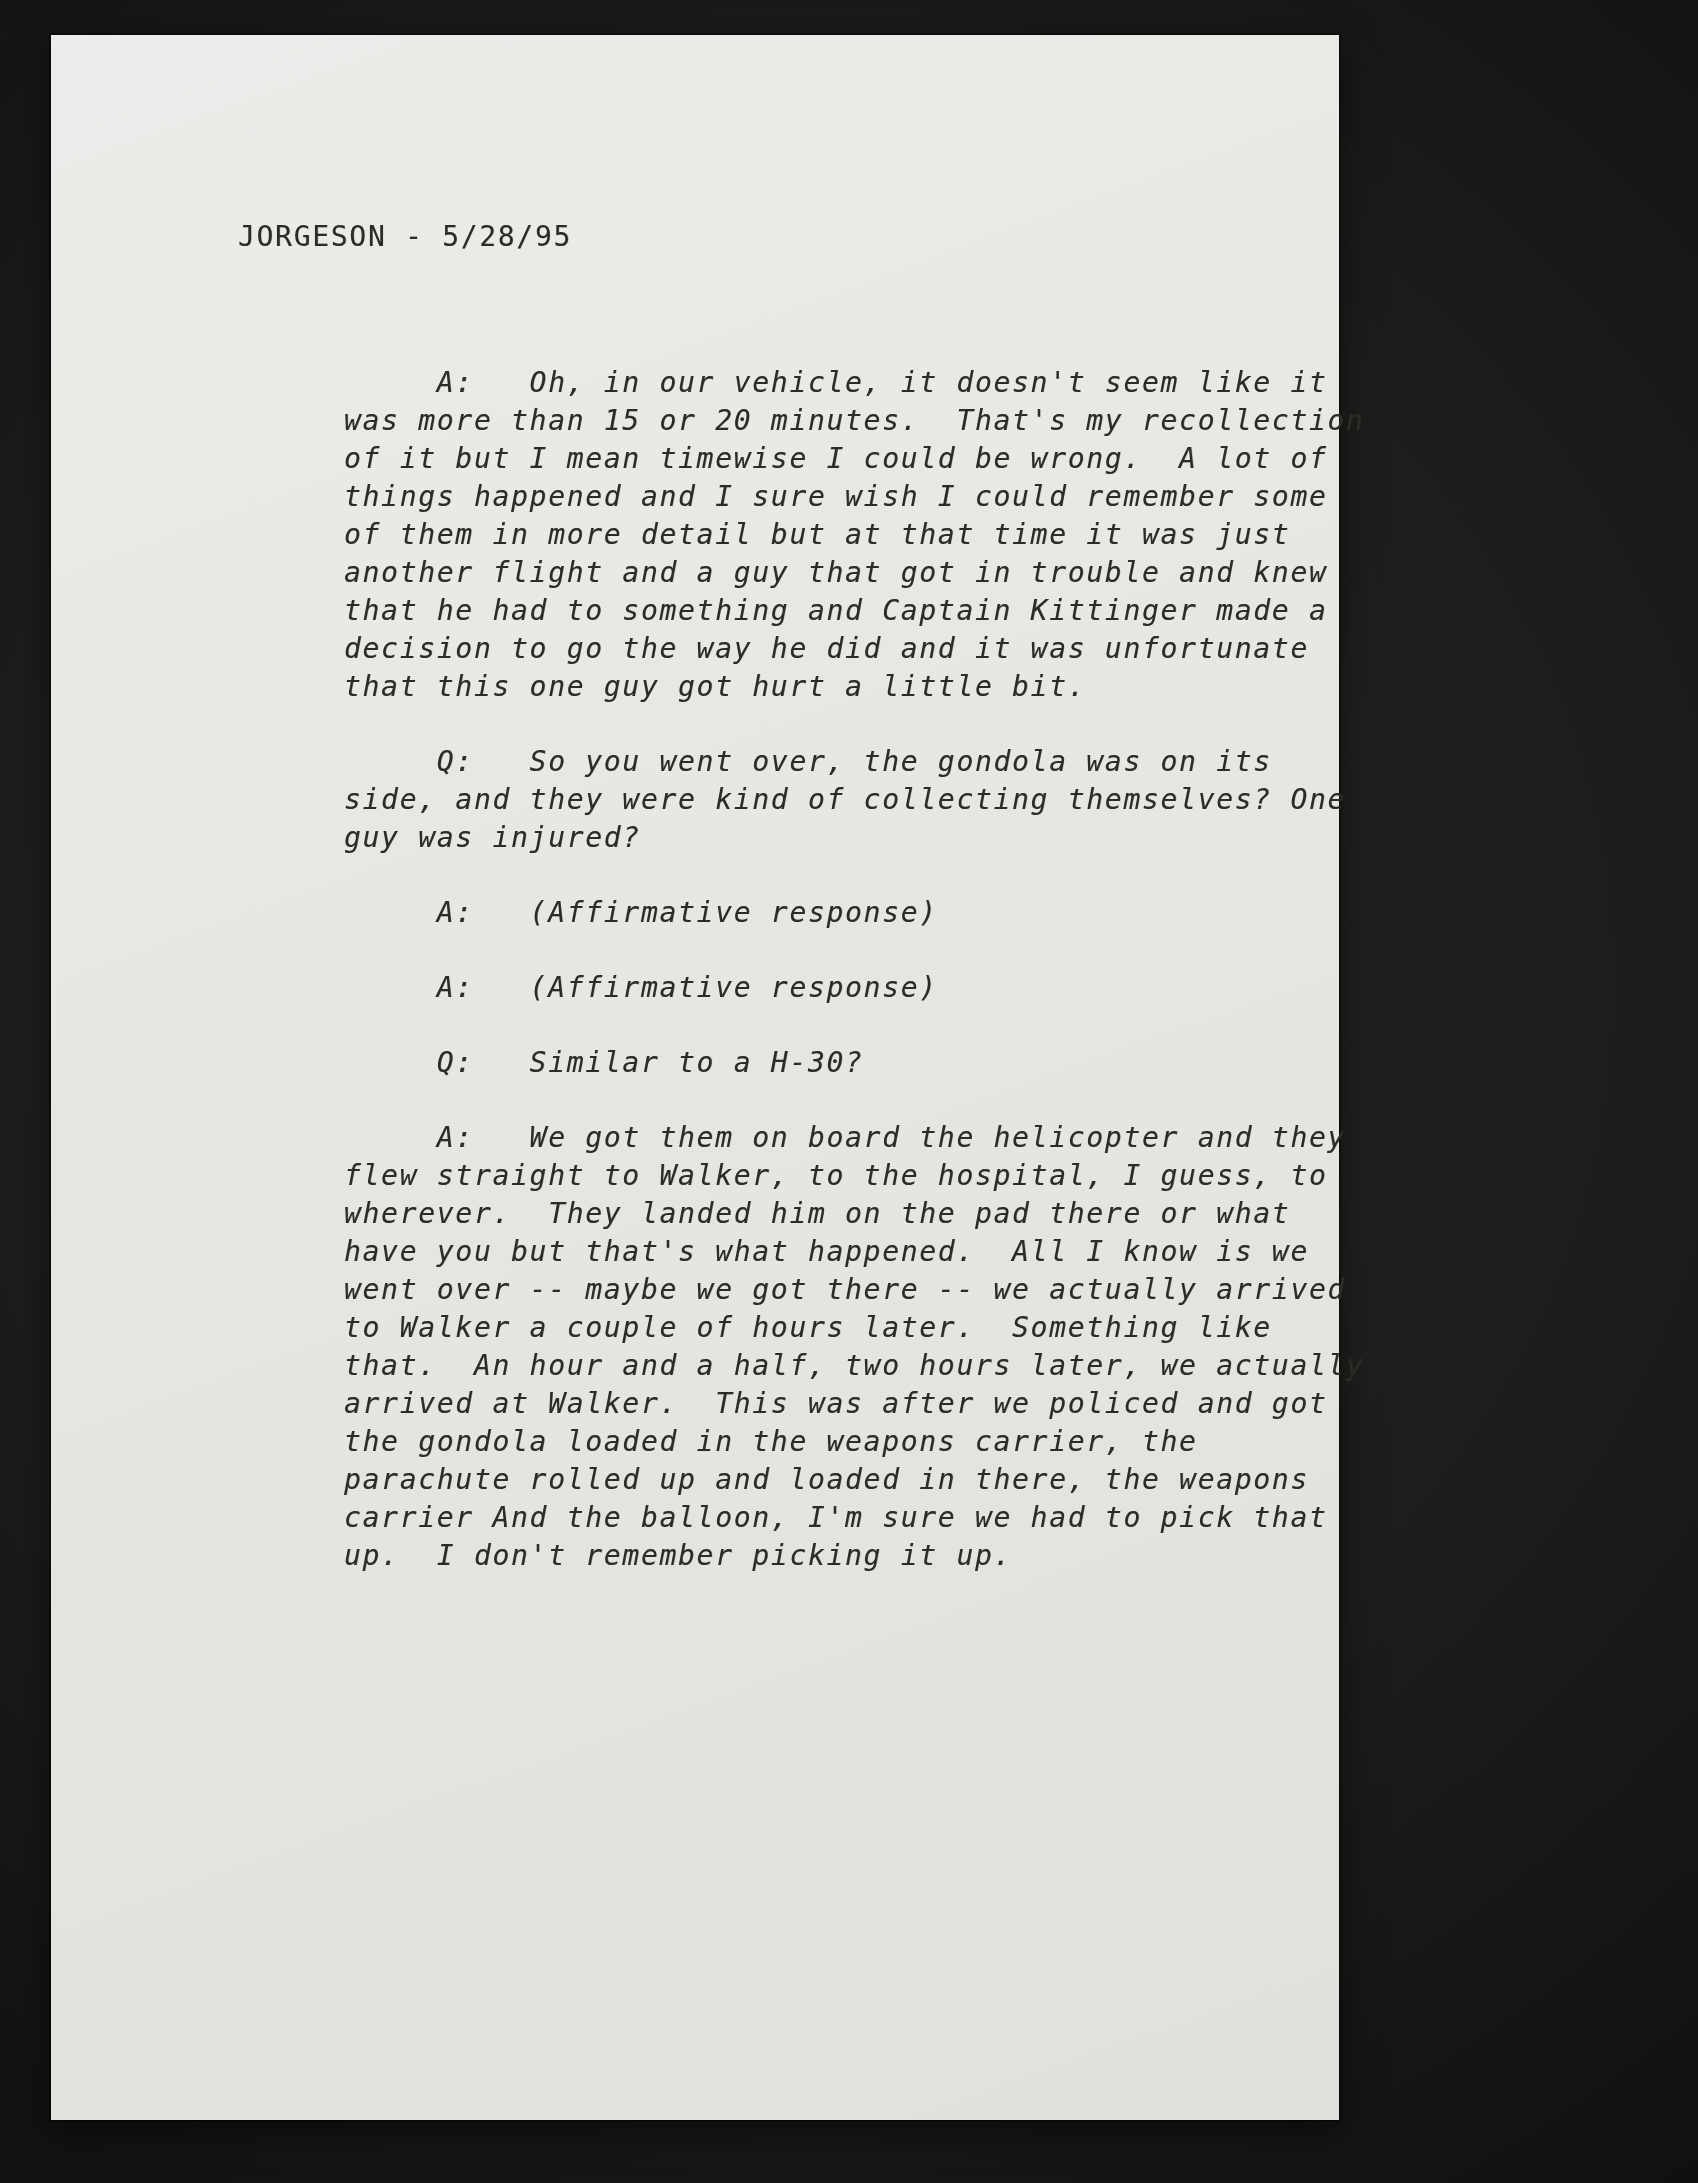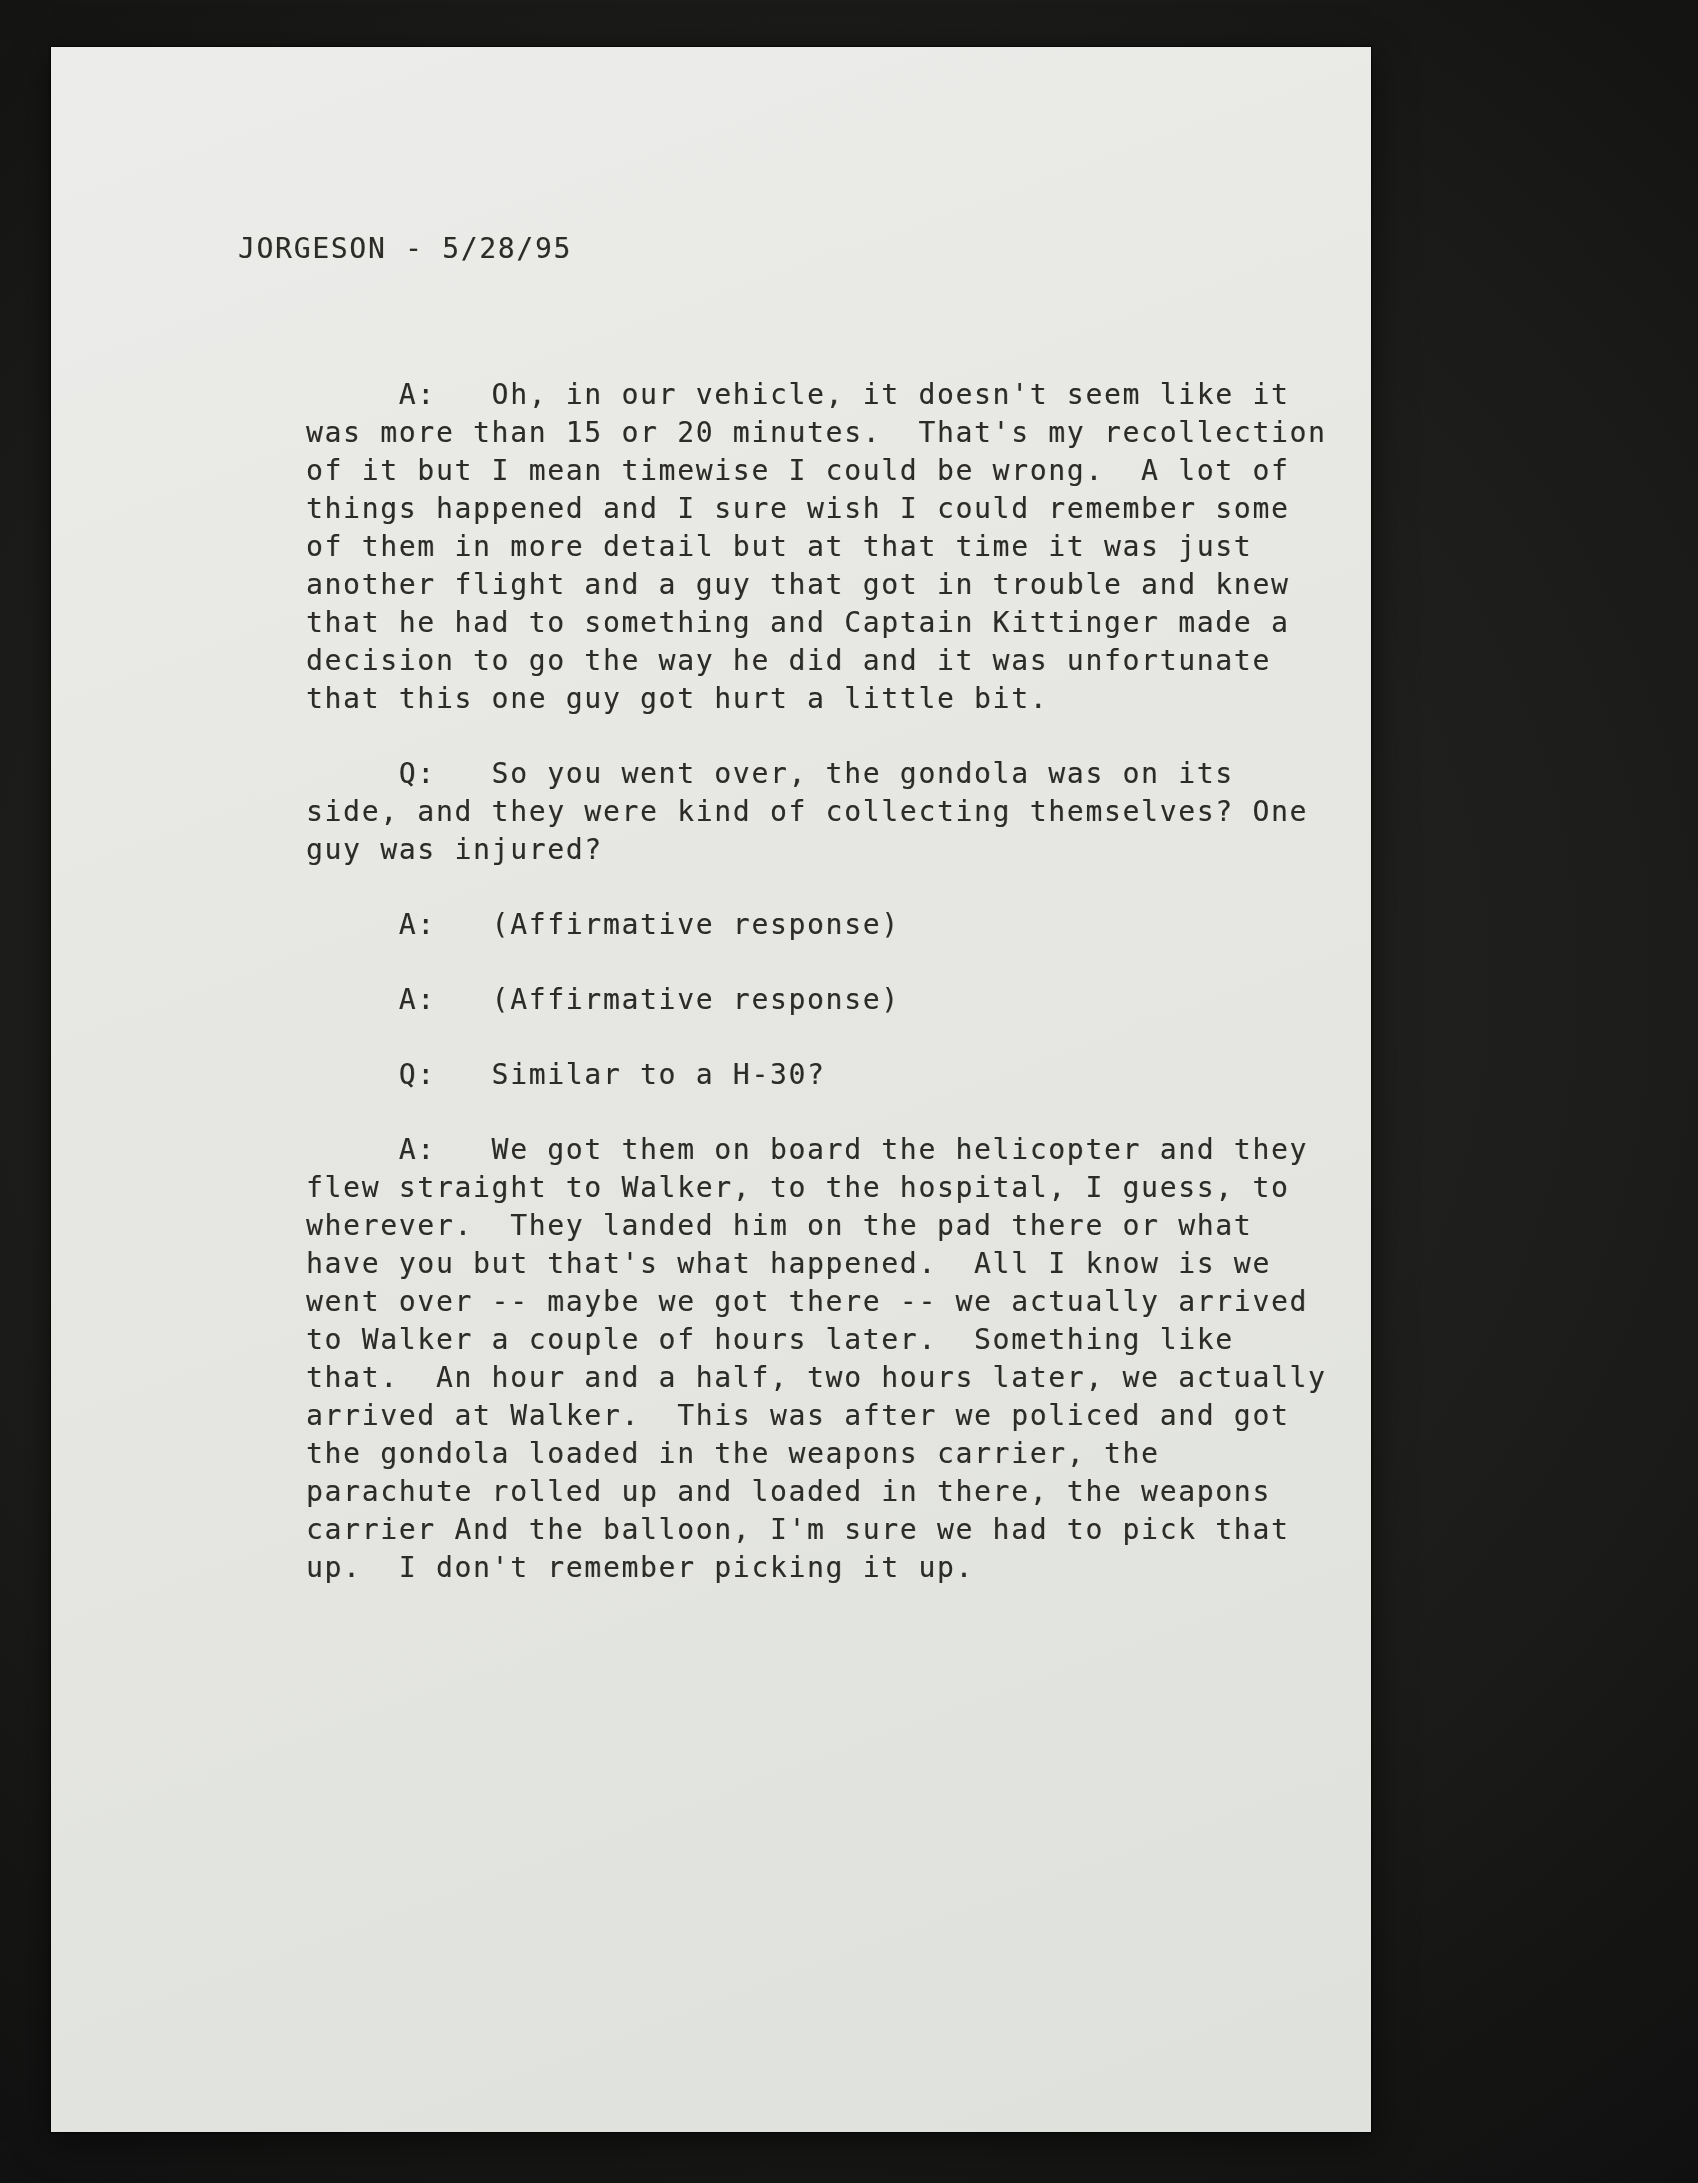--- a/index.html
+++ b/index.html
@@ -15,43 +15,43 @@
     font-family: "DejaVu Sans Mono", "Liberation Mono", monospace;
   }
   .mat {
     position: absolute;
     inset: 0;
     background: radial-gradient(circle at 48% 45%, #252523 0%, #1d1d1b 55%, #101010 100%);
   }
   .paper {
     position: absolute;
     left: 51px;
-    top: 47px;
+    top: 35px;
     width: 1288px;
     height: 2085px;
     background: linear-gradient(160deg, #ecedea 0%, #e6e7e3 45%, #dfe1dd 100%);
     box-shadow: 0 0 1.2px 0.6px rgba(0,0,0,0.65), 0 8.6px 34px rgba(0,0,0,0.55);
-    padding-left: 32px;
   }
   .content {
     position: absolute;
     left: 187px;
     top: 183px;
     color: #2c2b27;
     text-shadow: 0.4px 0.4px 0.6px rgba(44,43,39,0.35);
   }
   .header {
     font-size: 28px;
     line-height: 38px;
     letter-spacing: 1.7px;
     white-space: pre;
     margin: 0 0 108px 0;
   }
   .transcript {
-    margin-left: 68px;
+    margin-left: 106px;
+    font-style: italic;
   }
   .para {
     font-size: 28px;
     line-height: 38px;
     letter-spacing: 1.7px;
     white-space: pre;
     margin: 0 0 37px 0;
   }
 </style>
 </head>

